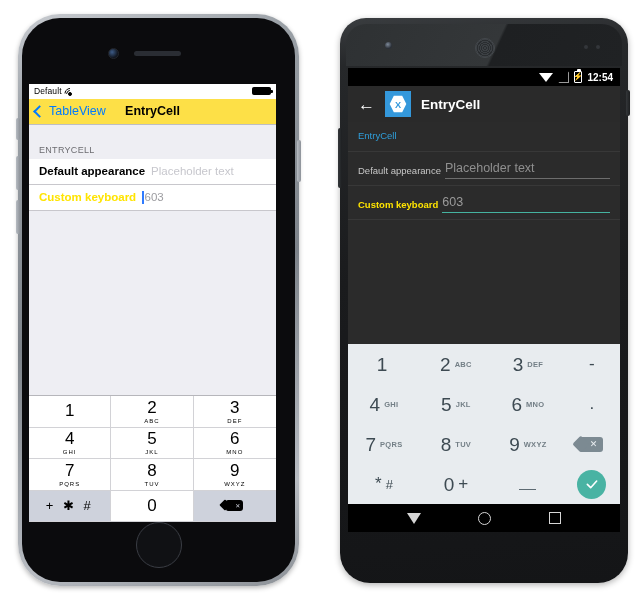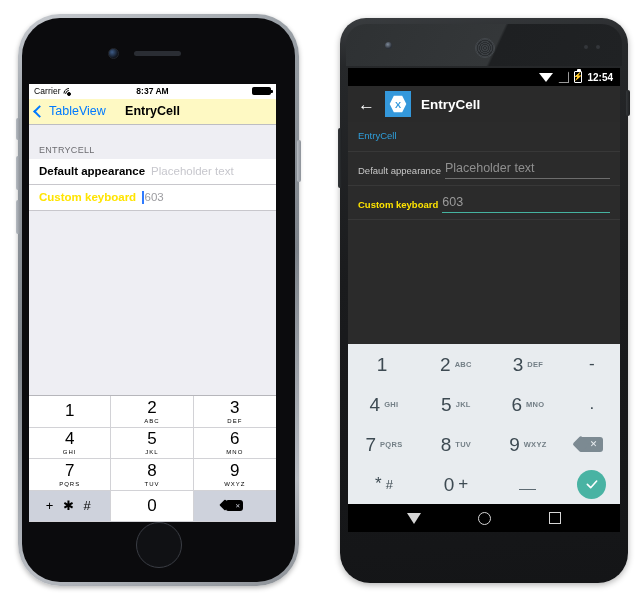--- a/index.html
+++ b/index.html
@@ -129,21 +129,21 @@
     position: absolute;
     right: -3px; top: 2px;
     width: 1.6px; height: 3px;
     background: #000;
     border-radius: 0 1px 1px 0;
   }
 
   
   .ios-nav {
     height: 28px;
-    background: #fef9c3;
+    background: #fde047;
     border-bottom: 0.5px solid #bdbdc2;
     display: flex;
     align-items: center;
     position: relative;
   }
   .ios-back {
     display: flex;
     align-items: center;
     color: #007aff;
     font-size: 12.5px;
@@ -510,27 +510,26 @@
   <div class="btn-side b-v1"></div>
   <div class="btn-side b-v2"></div>
   <div class="btn-side b-pow"></div>
   <div class="camera"></div>
   <div class="speaker"></div>
 
   <div class="screen">
     <div class="screen-flex">
 
       <div class="ios-status">
-        <span class="carrier">Carrier</span>
+        <span class="carrier">Default</span>
         <span class="ios-wifi">
             <i></i>
             <i></i>
             <i></i>
           </span>
-        <span class="clock">8:37 AM</span>
         <span class="ios-battery"></span>
       </div>
 
       <div class="ios-nav">
         <div class="ios-back">
           <span class="ios-chevron"></span>
           <span>TableView</span>
         </div>
         <div class="ios-title">EntryCell</div>
       </div>

